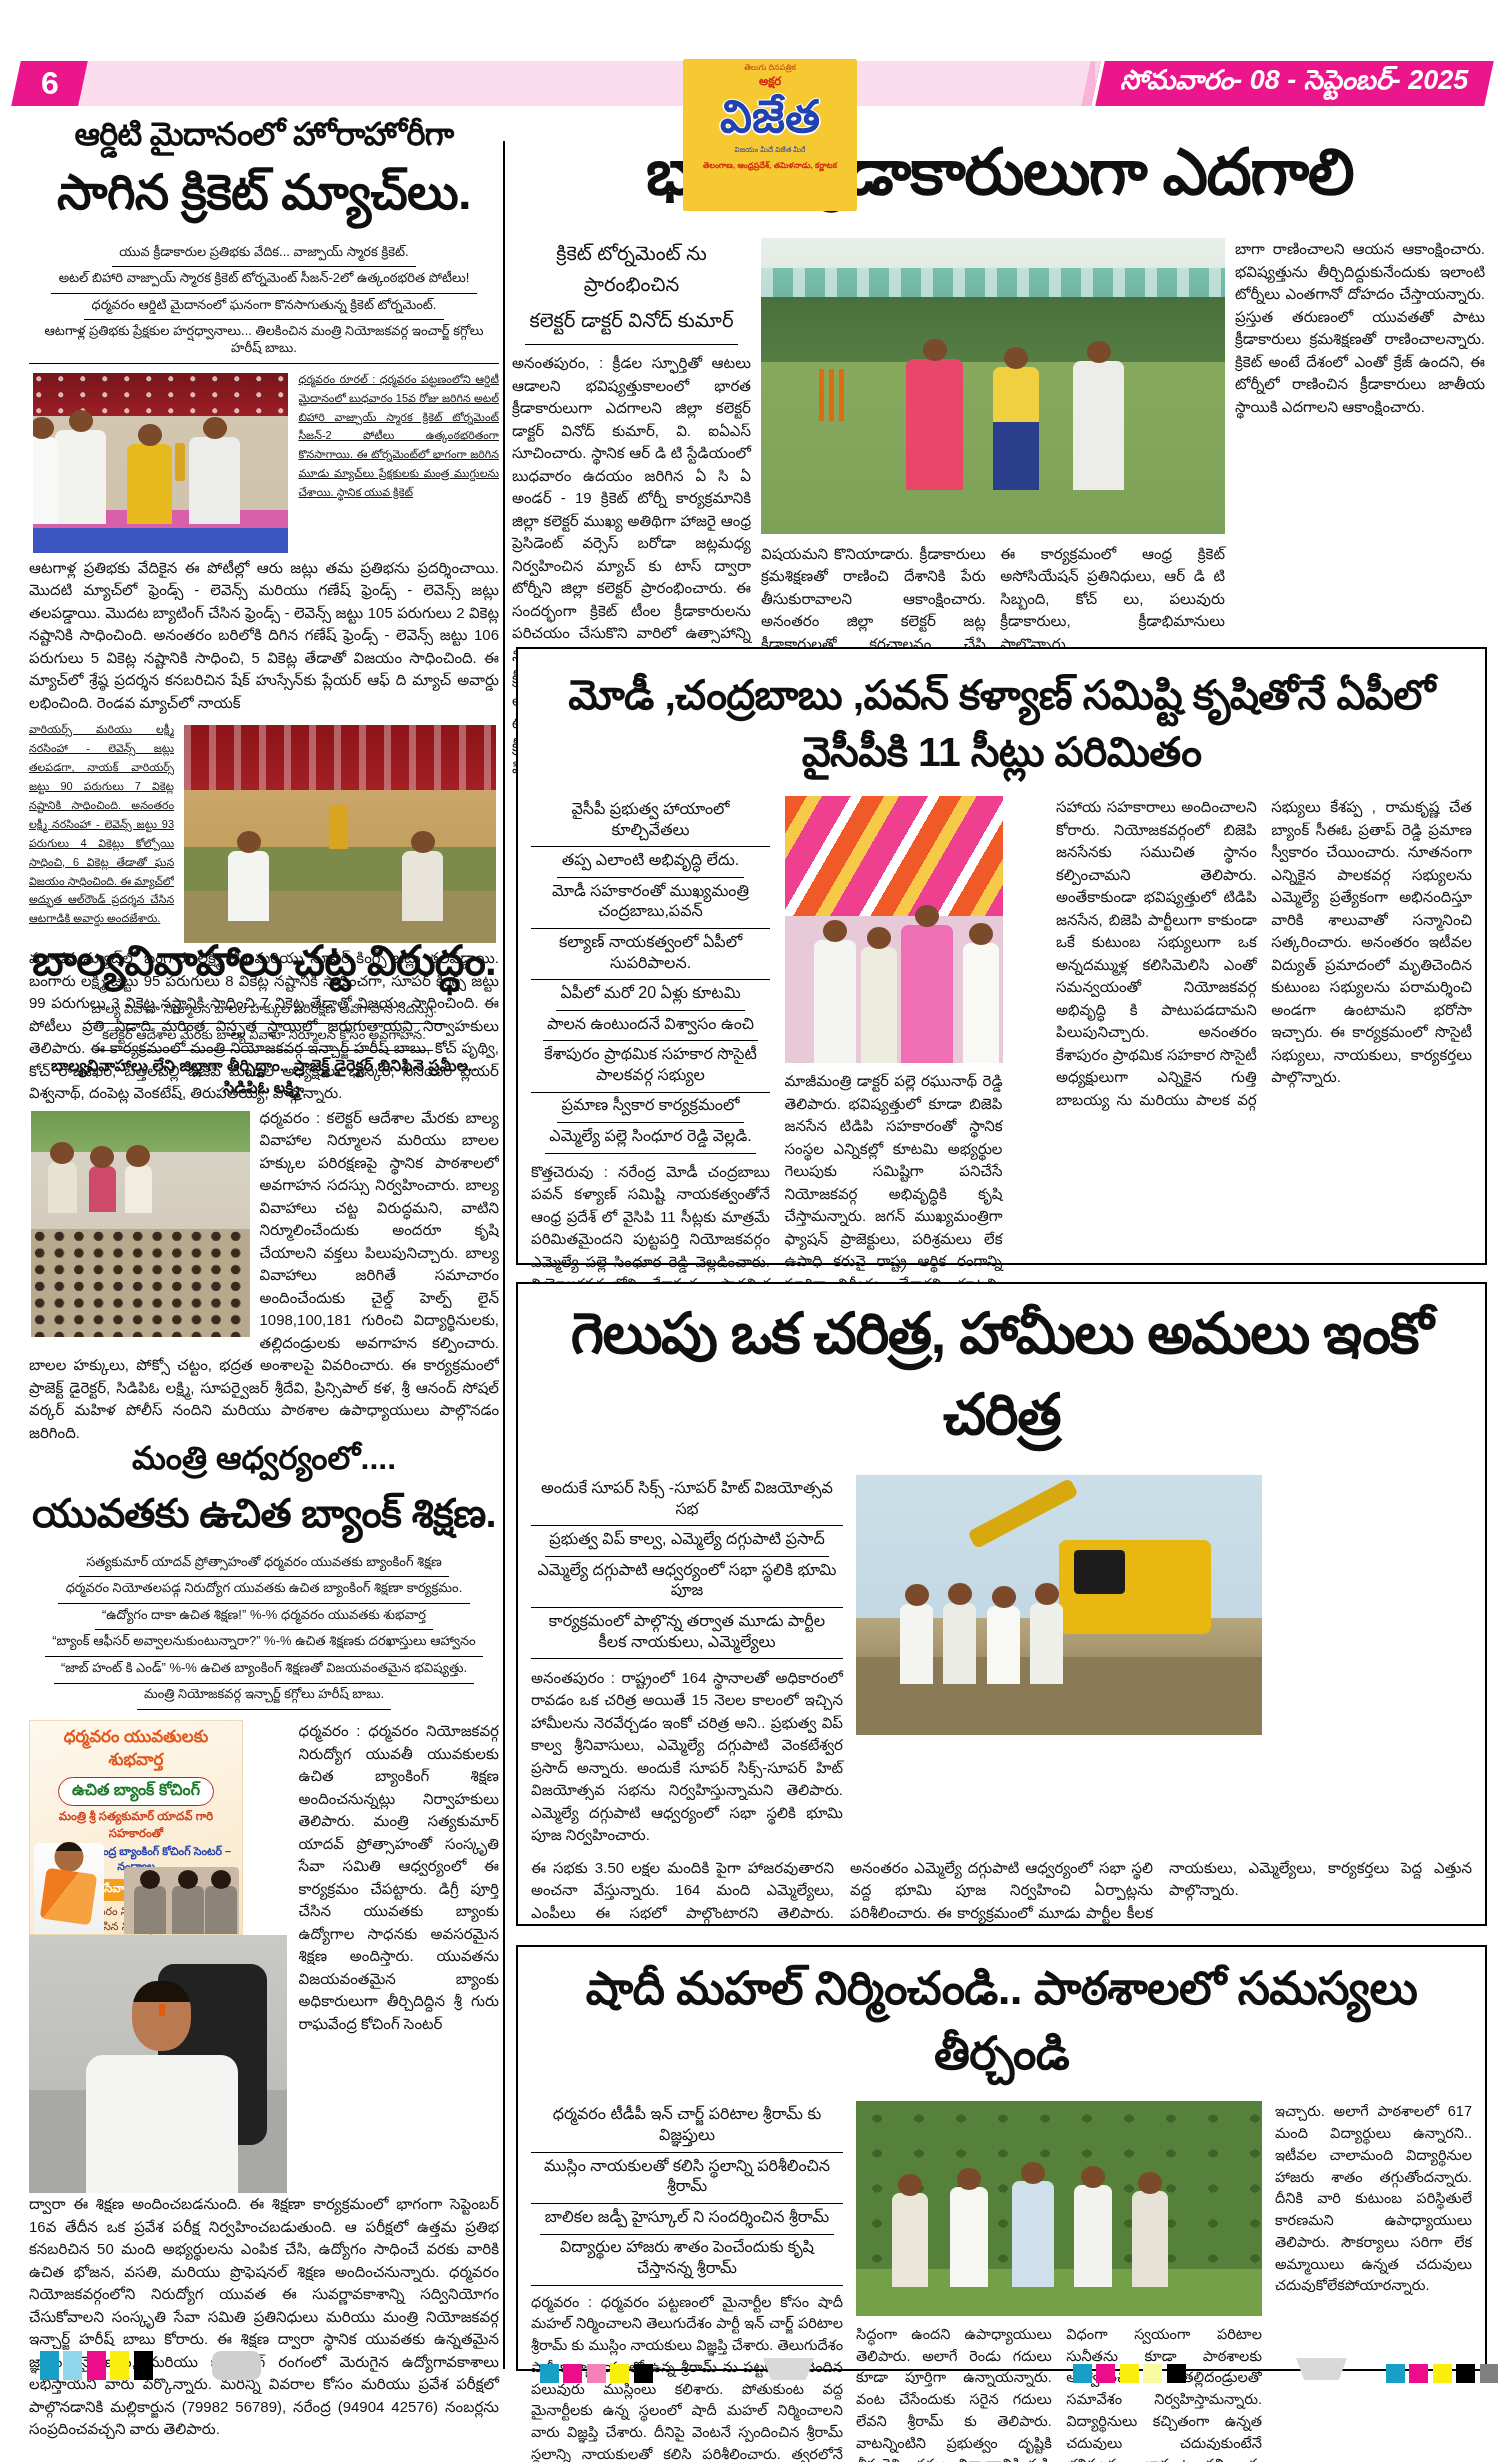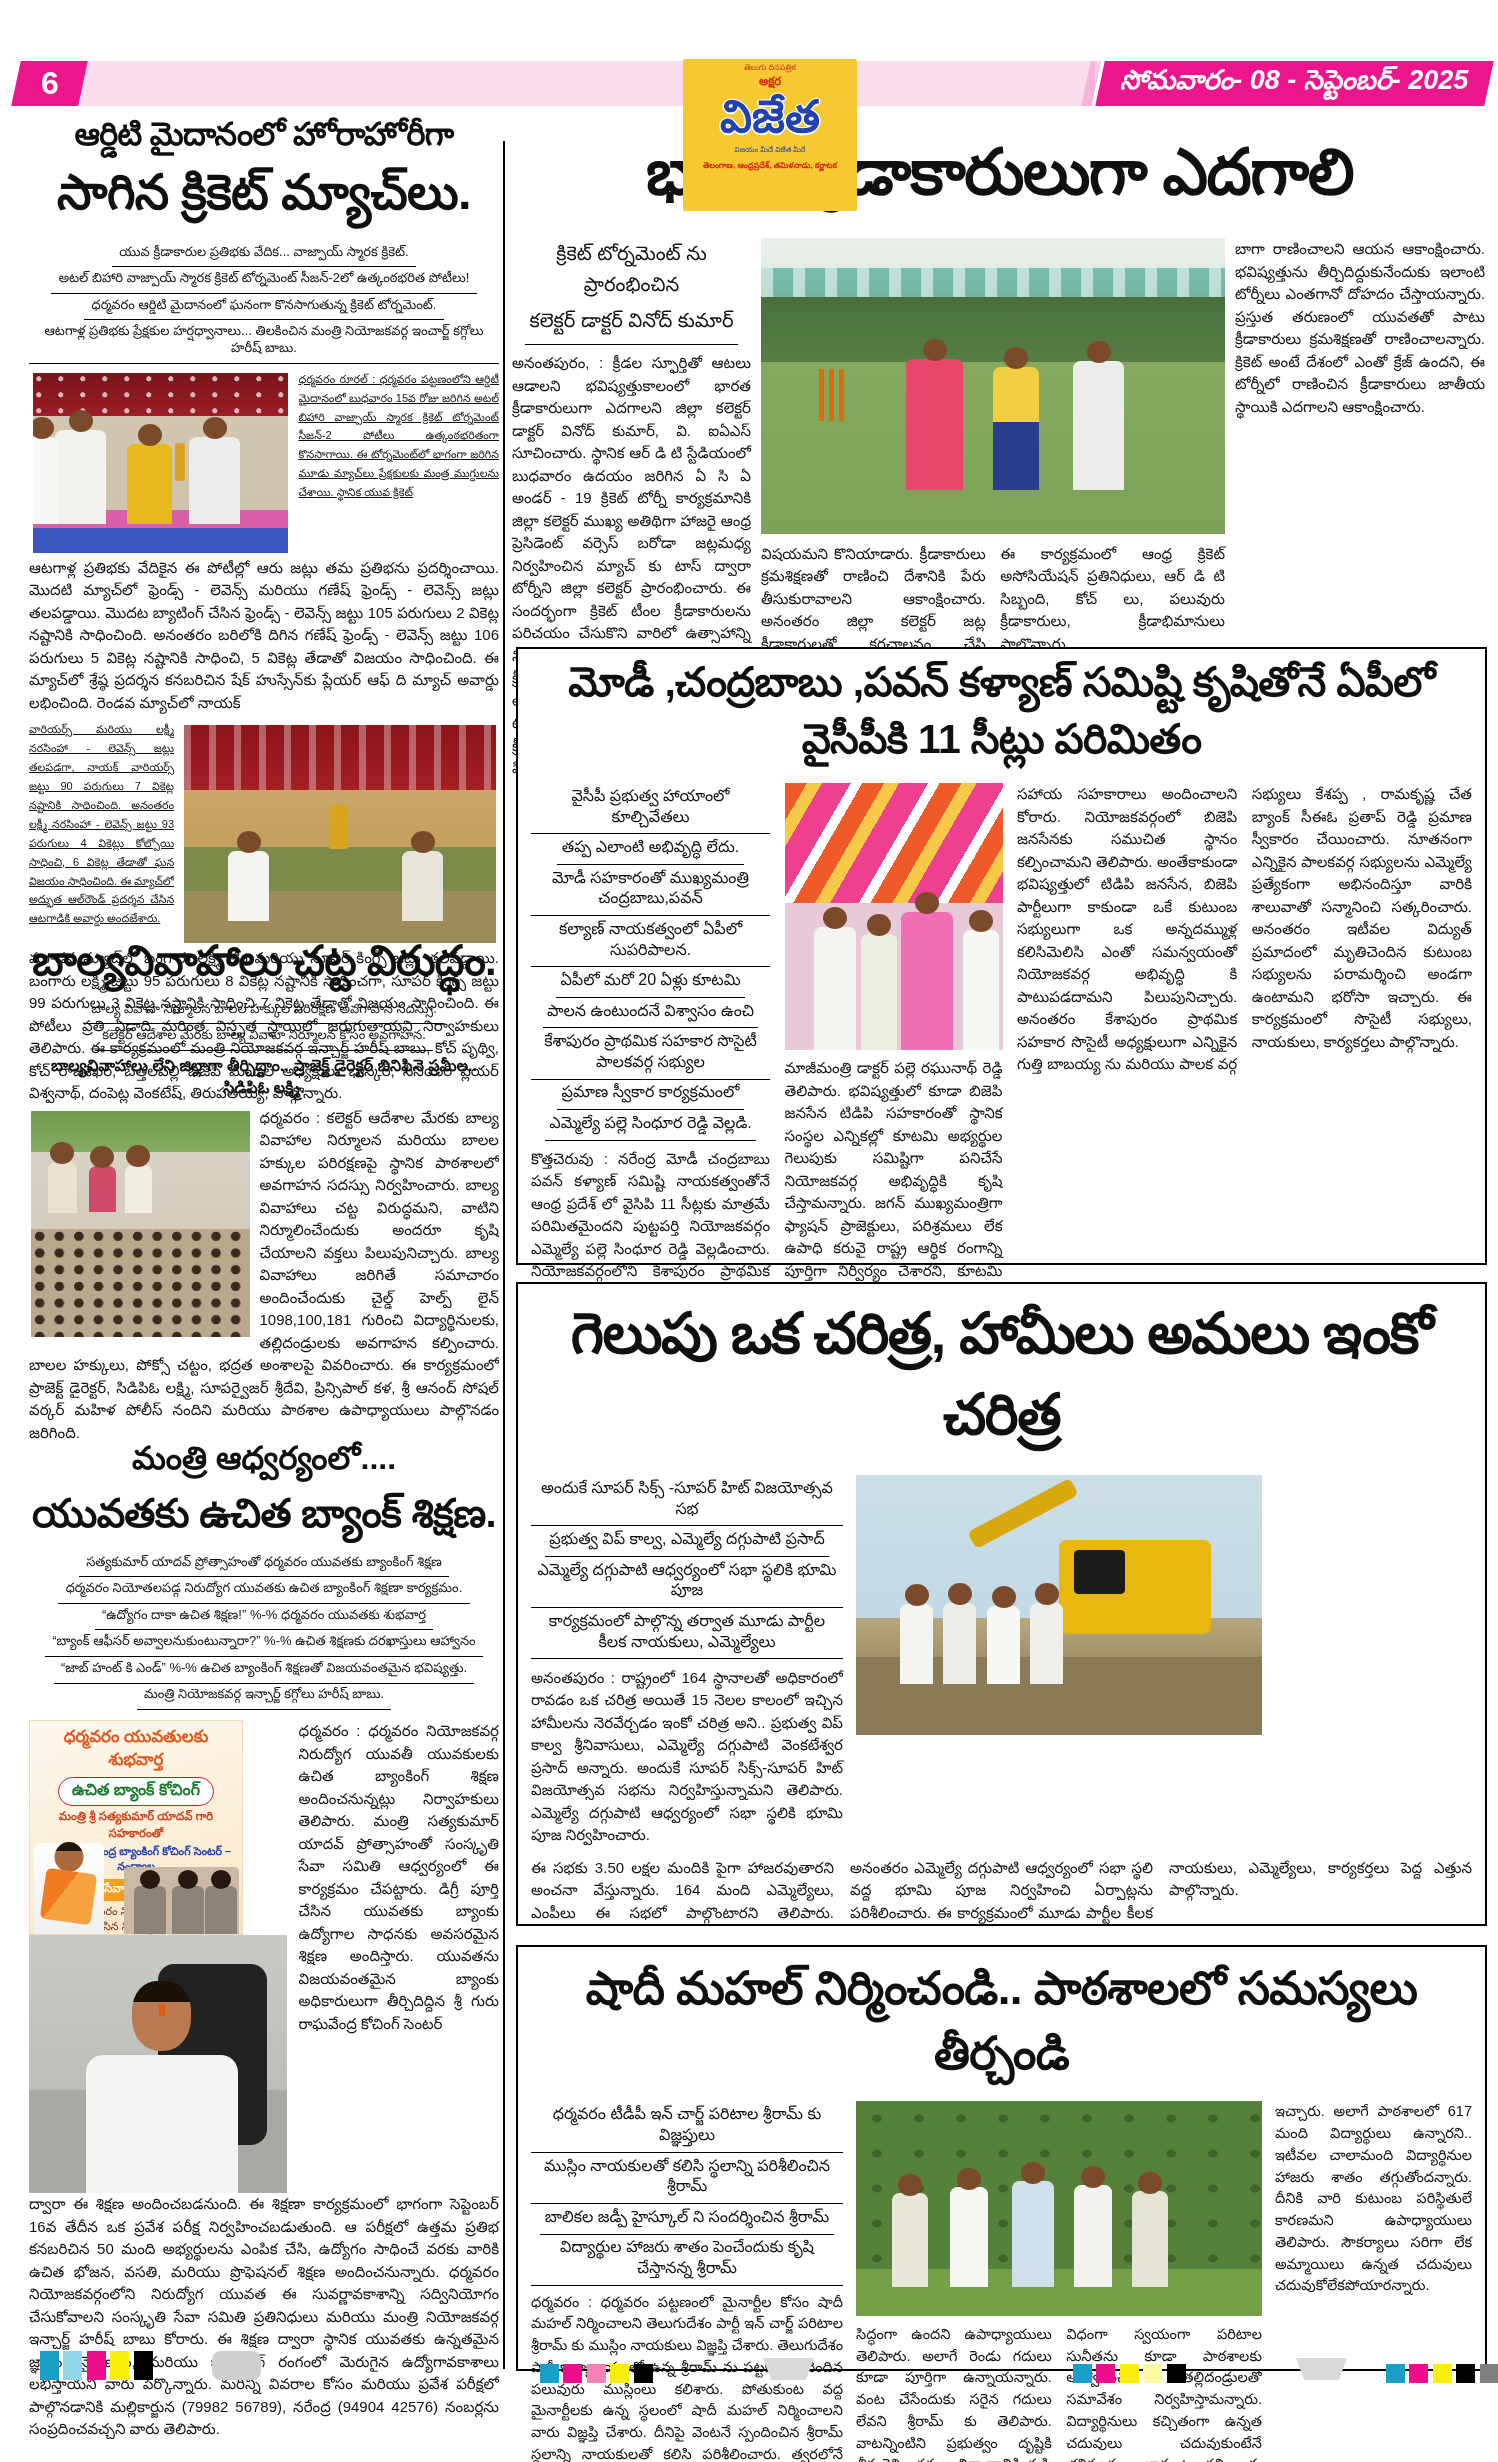--- a/index.html
+++ b/index.html
@@ -108,28 +108,28 @@
   .deck .d2 { display:inline-block; border-bottom:1.5px solid #000; padding:0 4.4px 7.3px; }
   .ph-collector { width:464px; height:296px;
     background:linear-gradient(180deg,#e8efe8 0%,#e3ece4 10%,#79c0ac 10%,#6fb5a2 20%,#49703c 20%,#557d44 42%,#86a95e 42%,#7da257 100%); }
   .ph-collector .windows { position:absolute; top:10%; left:0; width:100%; height:10%;
     background:repeating-linear-gradient(90deg,#ffffff88 0 11.6px, transparent 11.6px 32px); }
   .wicket { position:absolute; width:5px; height:52px; background:#e06a10; }
   .collector-bottom { display:grid; grid-template-columns:1fr 1fr; column-gap:14.5px; margin-top:8.7px; }
 
   
   .art-modi { left:516px; top:647px; width:971px; height:618px; padding:10px 13px; }
-  .hl-modi { font-size:41px; font-weight:bold; text-align:center; letter-spacing:-0.7px; margin:0 0 10px; }
+  .hl-modi { font-size:41px; font-weight:bold; text-align:center; letter-spacing:-0.7px; margin:13px 0 10px; }
   .modi-row { display:grid; grid-template-columns:239px 218px 1fr; column-gap:14.5px; }
   .sub-sm { font-size:16px; }
   .sub-sm span { border-bottom:1.5px solid #000; padding:0 4.4px 5.8px; }
   .ph-modi { width:218px; height:267px;
     background:linear-gradient(180deg,transparent 0 45%, #e8c9d8 45%), 
                repeating-linear-gradient(120deg,#f05a28 0 19px,#f7c948 19px 32px,#ef3f8f 32px 57px,#fff 57px 67px); }
-  .modi-right { column-count:2; column-gap:14.5px; }
+  .modi-right { column-count:2; column-gap:14.5px;margin-left:39px; }
 
   
   .art-victory { left:516px; top:1282px; width:971px; height:644px; padding:10px 13px; }
   .hl-victory { font-size:57px; font-weight:bold; text-align:center; letter-spacing:-1.5px; margin:6px 0 13px; }
   .vic-row { display:grid; grid-template-columns:312px 406px 1fr; column-gap:13px; }
   .ph-victory { width:406px; height:260px;
     background:linear-gradient(180deg,#ccdfe8 0%,#c2d8e4 55%,#b7a77e 55%,#a3916a 70%,#8a7a55 70%); }
   .jcb { position:absolute; right:51px; top:65px; width:152px; height:94px; background:#e8b810; border-radius:7.3px; }
   .jcb::before { content:""; position:absolute; left:14.5px; top:10px; width:51px; height:44px; background:#1c1c1c; border-radius:4.4px; }
   .jcb-arm { position:absolute; right:181px; top:29px; width:116px; height:19px; background:#d8a90e; transform:rotate(-28deg); border-radius:5.8px; }

